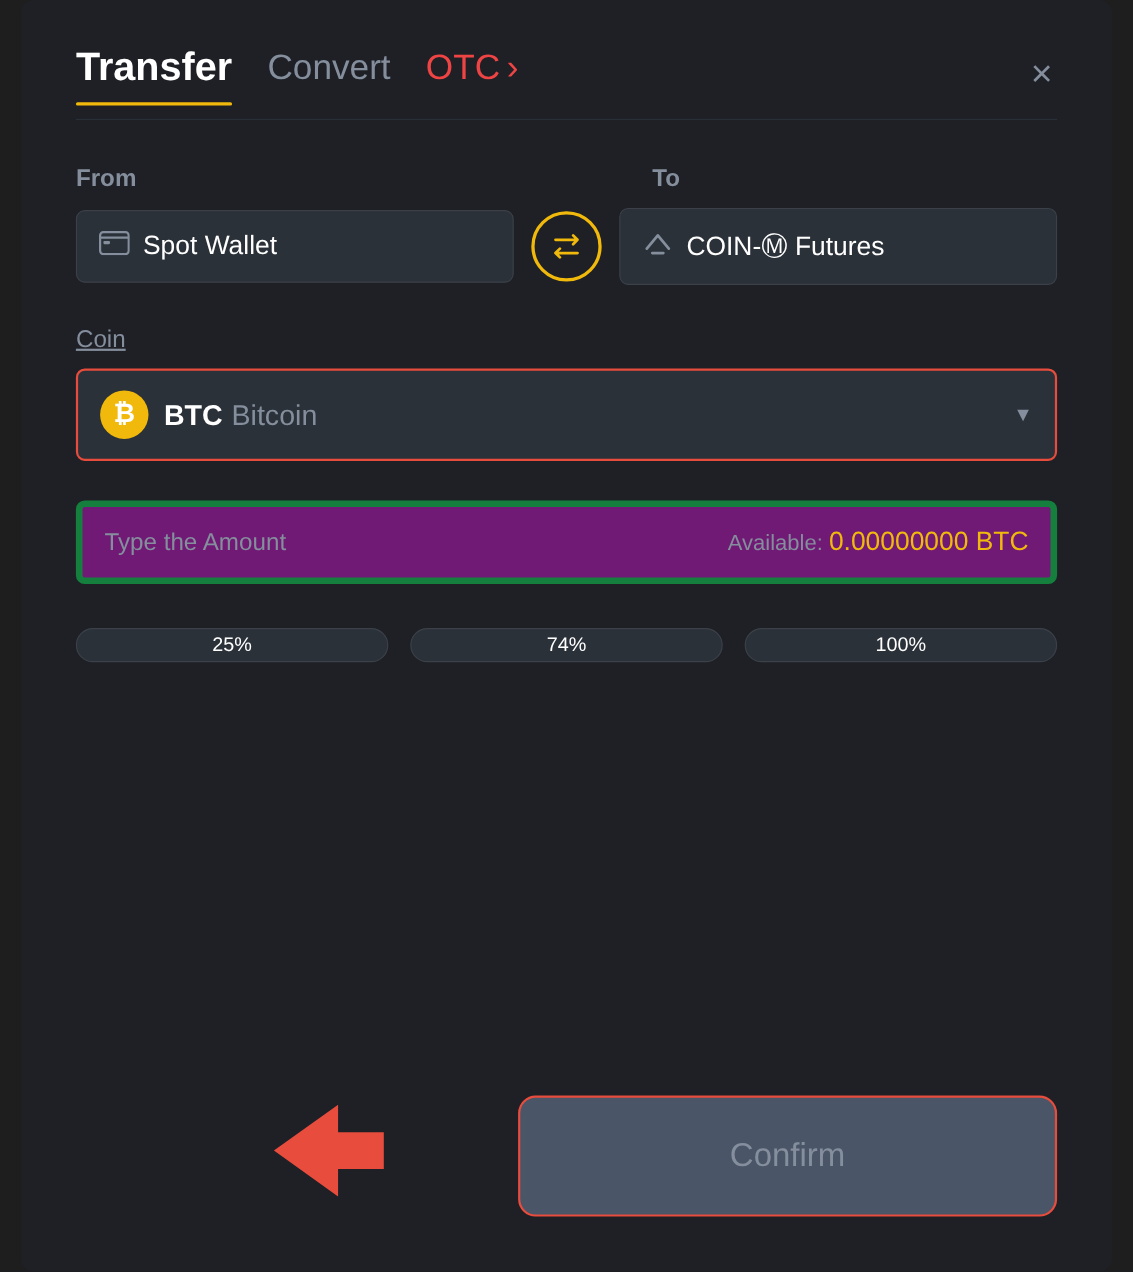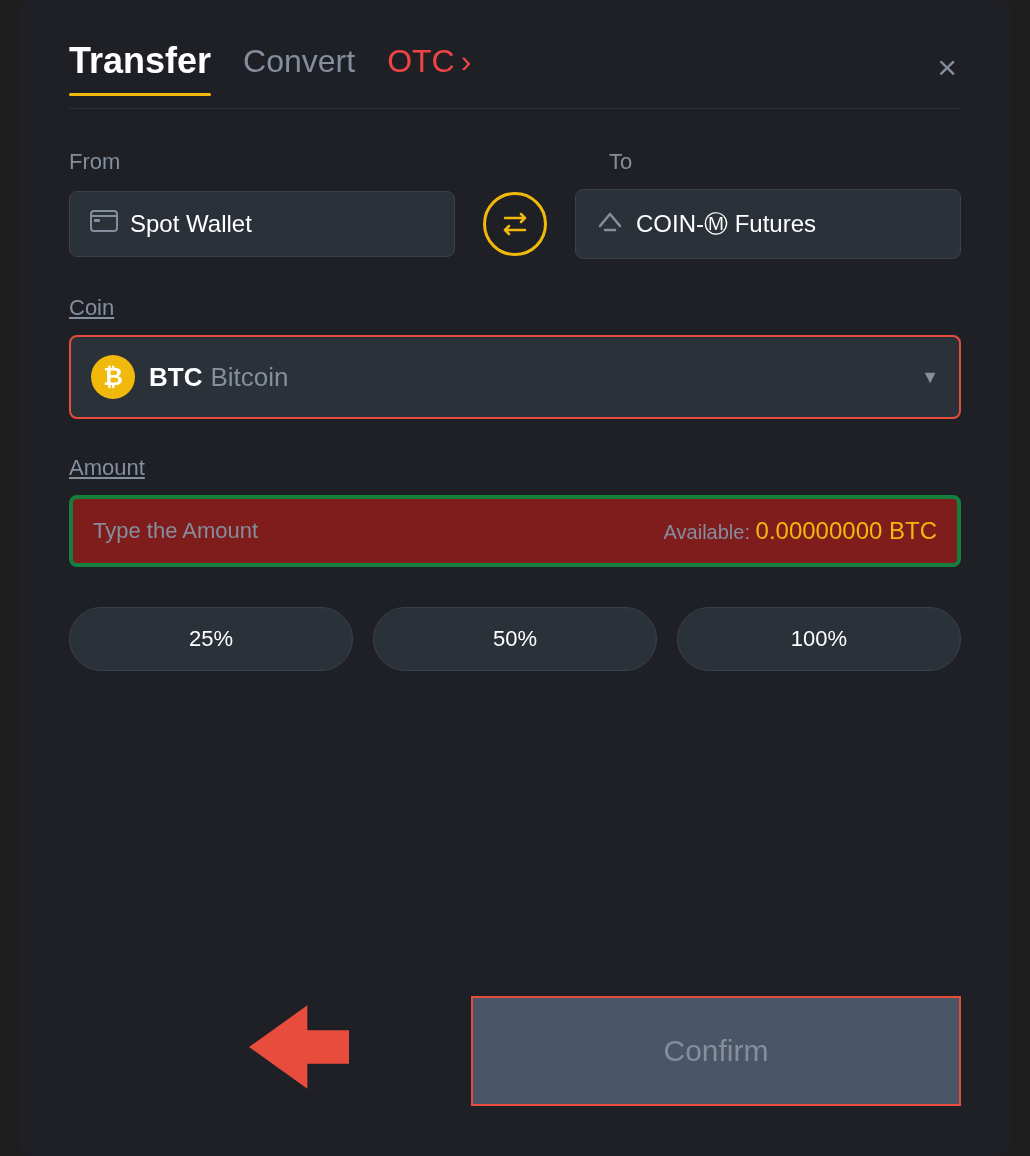--- a/index.html
+++ b/index.html
@@ -89,41 +89,42 @@
       margin-bottom: 40px;
     }
 
     
     .from-to-section {
       margin-bottom: 36px;
     }
 
     .from-to-labels {
       display: flex;
-      gap: 16px;
+      gap: 0;
       margin-bottom: 14px;
+      font-weight: bold;
     }
 
     .from-label {
       flex: 1;
       font-size: 22px;
       color: #848e9c;
     }
 
     .to-label {
       flex: 1;
       font-size: 22px;
       color: #848e9c;
       margin-left: 60px;
     }
 
     .from-to-row {
       display: flex;
       align-items: center;
-      gap: 12px;
+      gap: 0;
     }
 
     .wallet-box {
       flex: 1;
       background: #2b3139;
       border: 1px solid #3c4149;
       border-radius: 8px;
       padding: 18px 20px;
       display: flex;
       align-items: center;
@@ -217,22 +218,22 @@
       color: #848e9c;
       font-size: 18px;
     }
 
     
     .amount-section {
       margin-bottom: 40px;
     }
 
     .amount-input-box {
-      background: #7f1d1d;
-      border: 4px solid #15803d;
+      background: #701a75;
+      border: 6px solid #15803d;
       border-radius: 8px;
       padding: 18px 20px;
       display: flex;
       align-items: center;
       justify-content: space-between;
     }
 
     .amount-input {
       background: transparent;
       border: none;
@@ -262,22 +263,22 @@
       display: flex;
       gap: 20px;
       margin-bottom: 60px;
     }
 
     .percent-btn {
       flex: 1;
       background: #2b3139;
       border: 1px solid #3c4149;
       border-radius: 40px;
-      padding: 18px 0;
-      font-size: 22px;
+      padding: 4px 0;
+      font-size: 18px;
       color: #ffffff;
       cursor: pointer;
       text-align: center;
     }
 
     
     .bottom-area {
       margin-top: auto;
       display: flex;
       align-items: center;
@@ -296,21 +297,21 @@
     .arrow-svg {
       width: 100px;
       height: 90px;
     }
 
     .confirm-btn {
       flex: 1;
       max-width: 490px;
       background: #4a5568;
       border: 2px solid #e74c3c;
-      border-radius: 0;
+      border-radius: 16px;
       padding: 36px 0;
       font-size: 30px;
       color: #848e9c;
       cursor: pointer;
       text-align: center;
       font-weight: 500;
     }
   </style>
 </head>
 <body>
@@ -374,33 +375,32 @@
       <div class="btc-icon">
         <span class="btc-icon-inner">₿</span>
       </div>
       <span class="coin-name">BTC</span>
       <span class="coin-fullname">Bitcoin</span>
       <span class="chevron-down">▼</span>
     </div>
   </div>
 
   <div class="amount-section">
-    <div class="section-label">Amount</div>
     <div class="amount-input-box">
       <input class="amount-input" type="text" placeholder="Type the Amount" style="">
       <span class="available-text">
         <span>Available:</span>
         <span class="available-amount">0.00000000 BTC</span>
       </span>
     </div>
   </div>
 
   <div class="percent-row">
     <button class="percent-btn">25%</button>
-    <button class="percent-btn">50%</button>
+    <button class="percent-btn">74%</button>
     <button class="percent-btn">100%</button>
   </div>
 
   <div class="bottom-area">
 
     <div class="arrow-indicator">
       <svg class="arrow-svg" viewBox="0 0 120 100" xmlns="http://www.w3.org/2000/svg">
         <polygon points="0,50 70,0 70,30 120,30 120,70 70,70 70,100" fill="#e74c3c"></polygon>
       </svg>
     </div>

